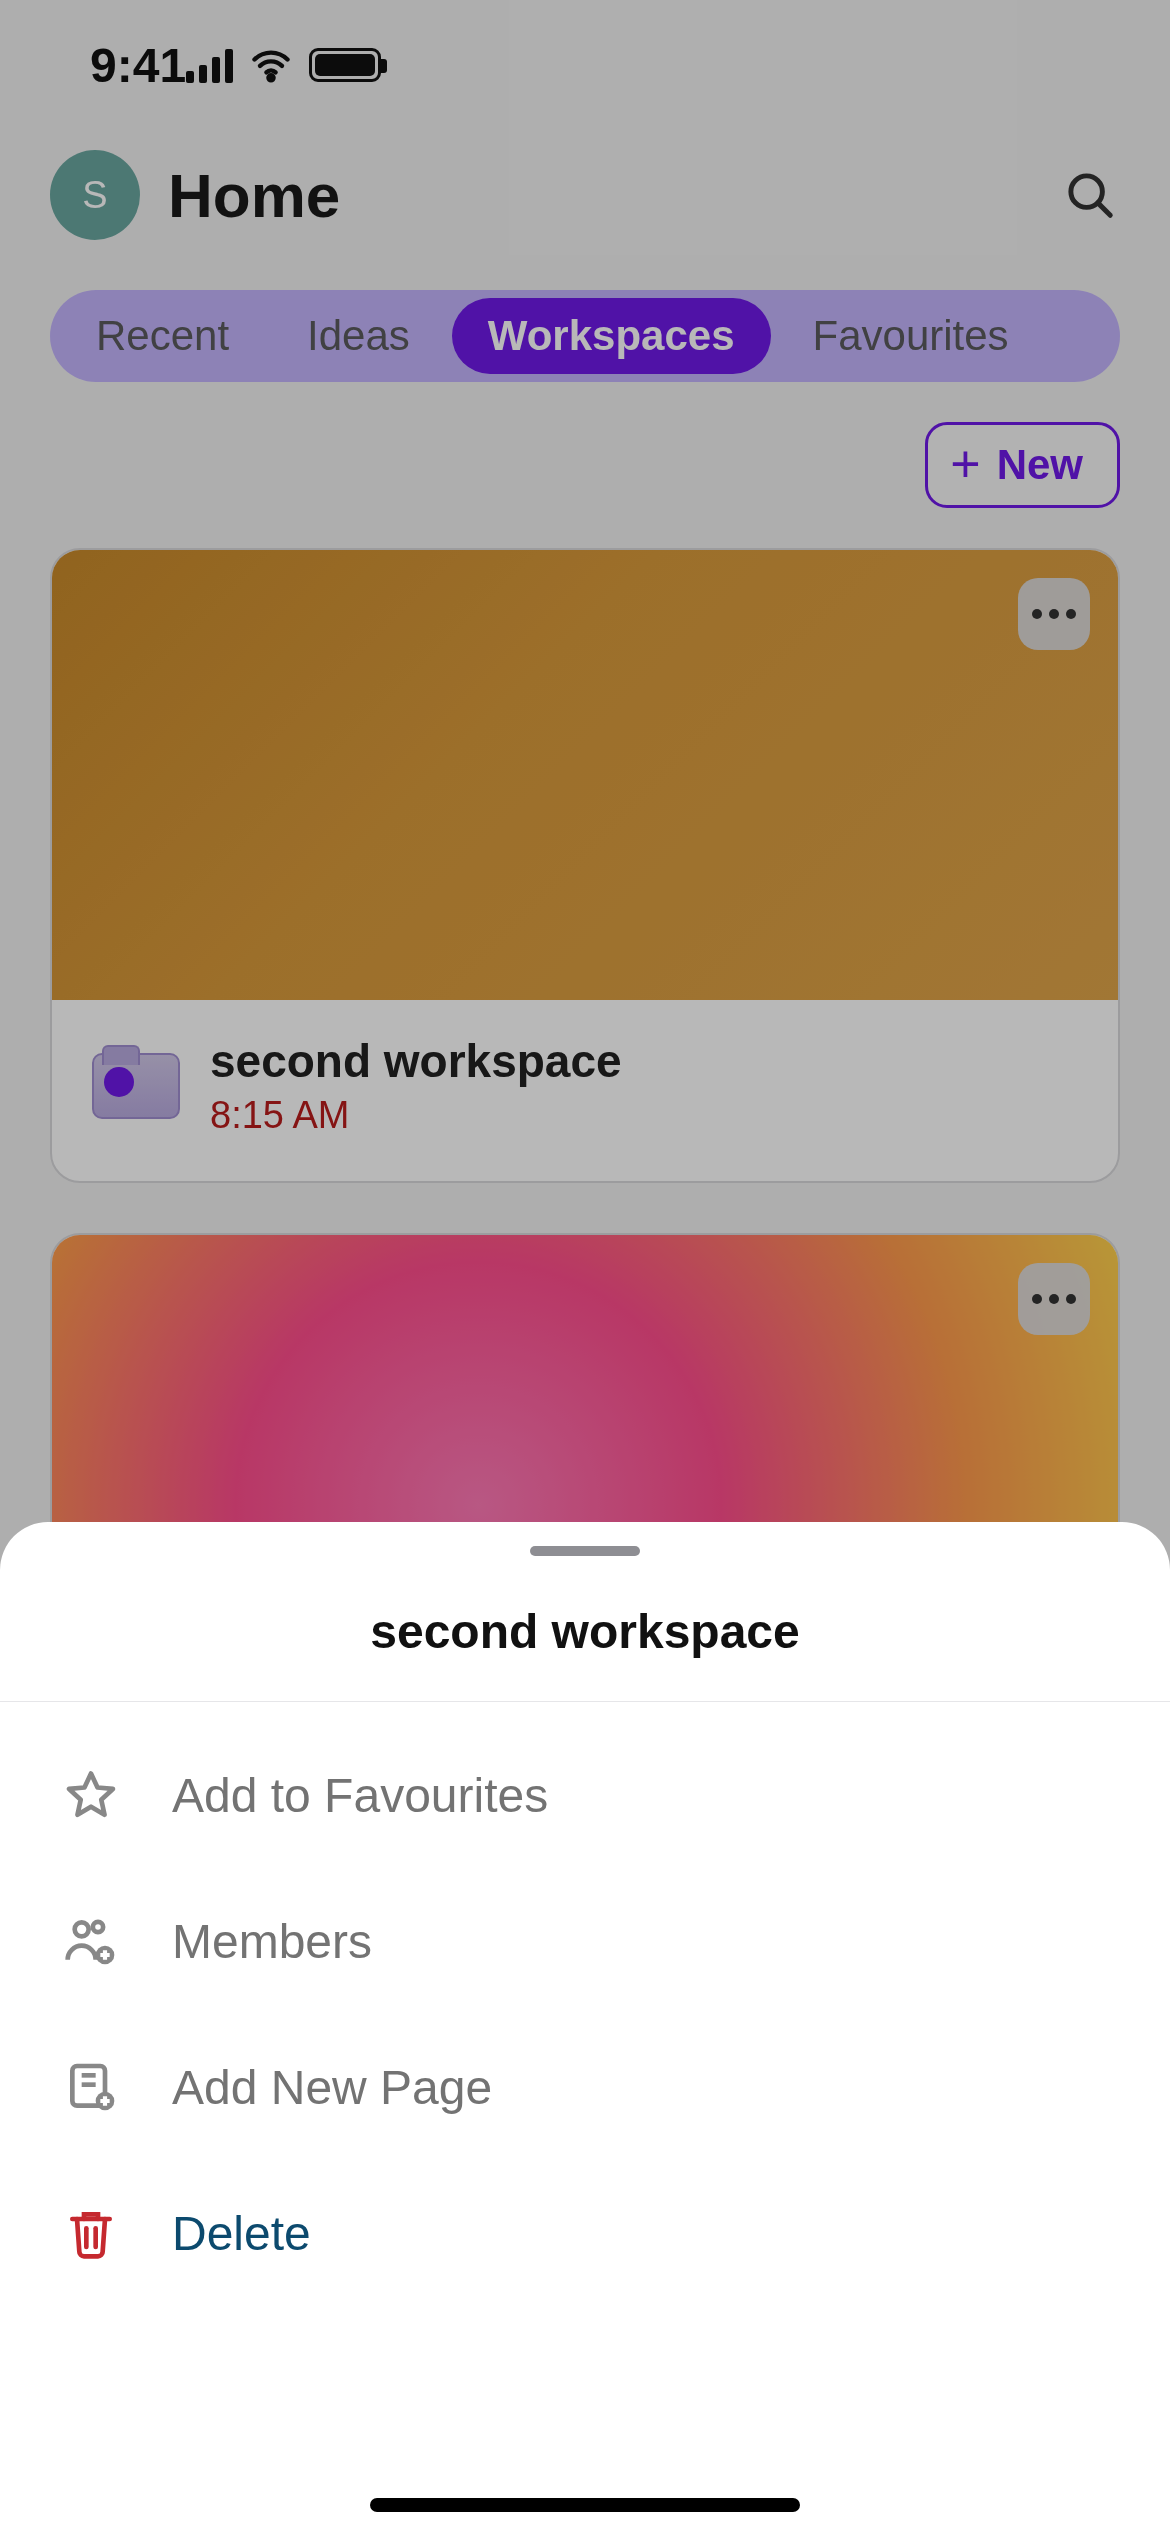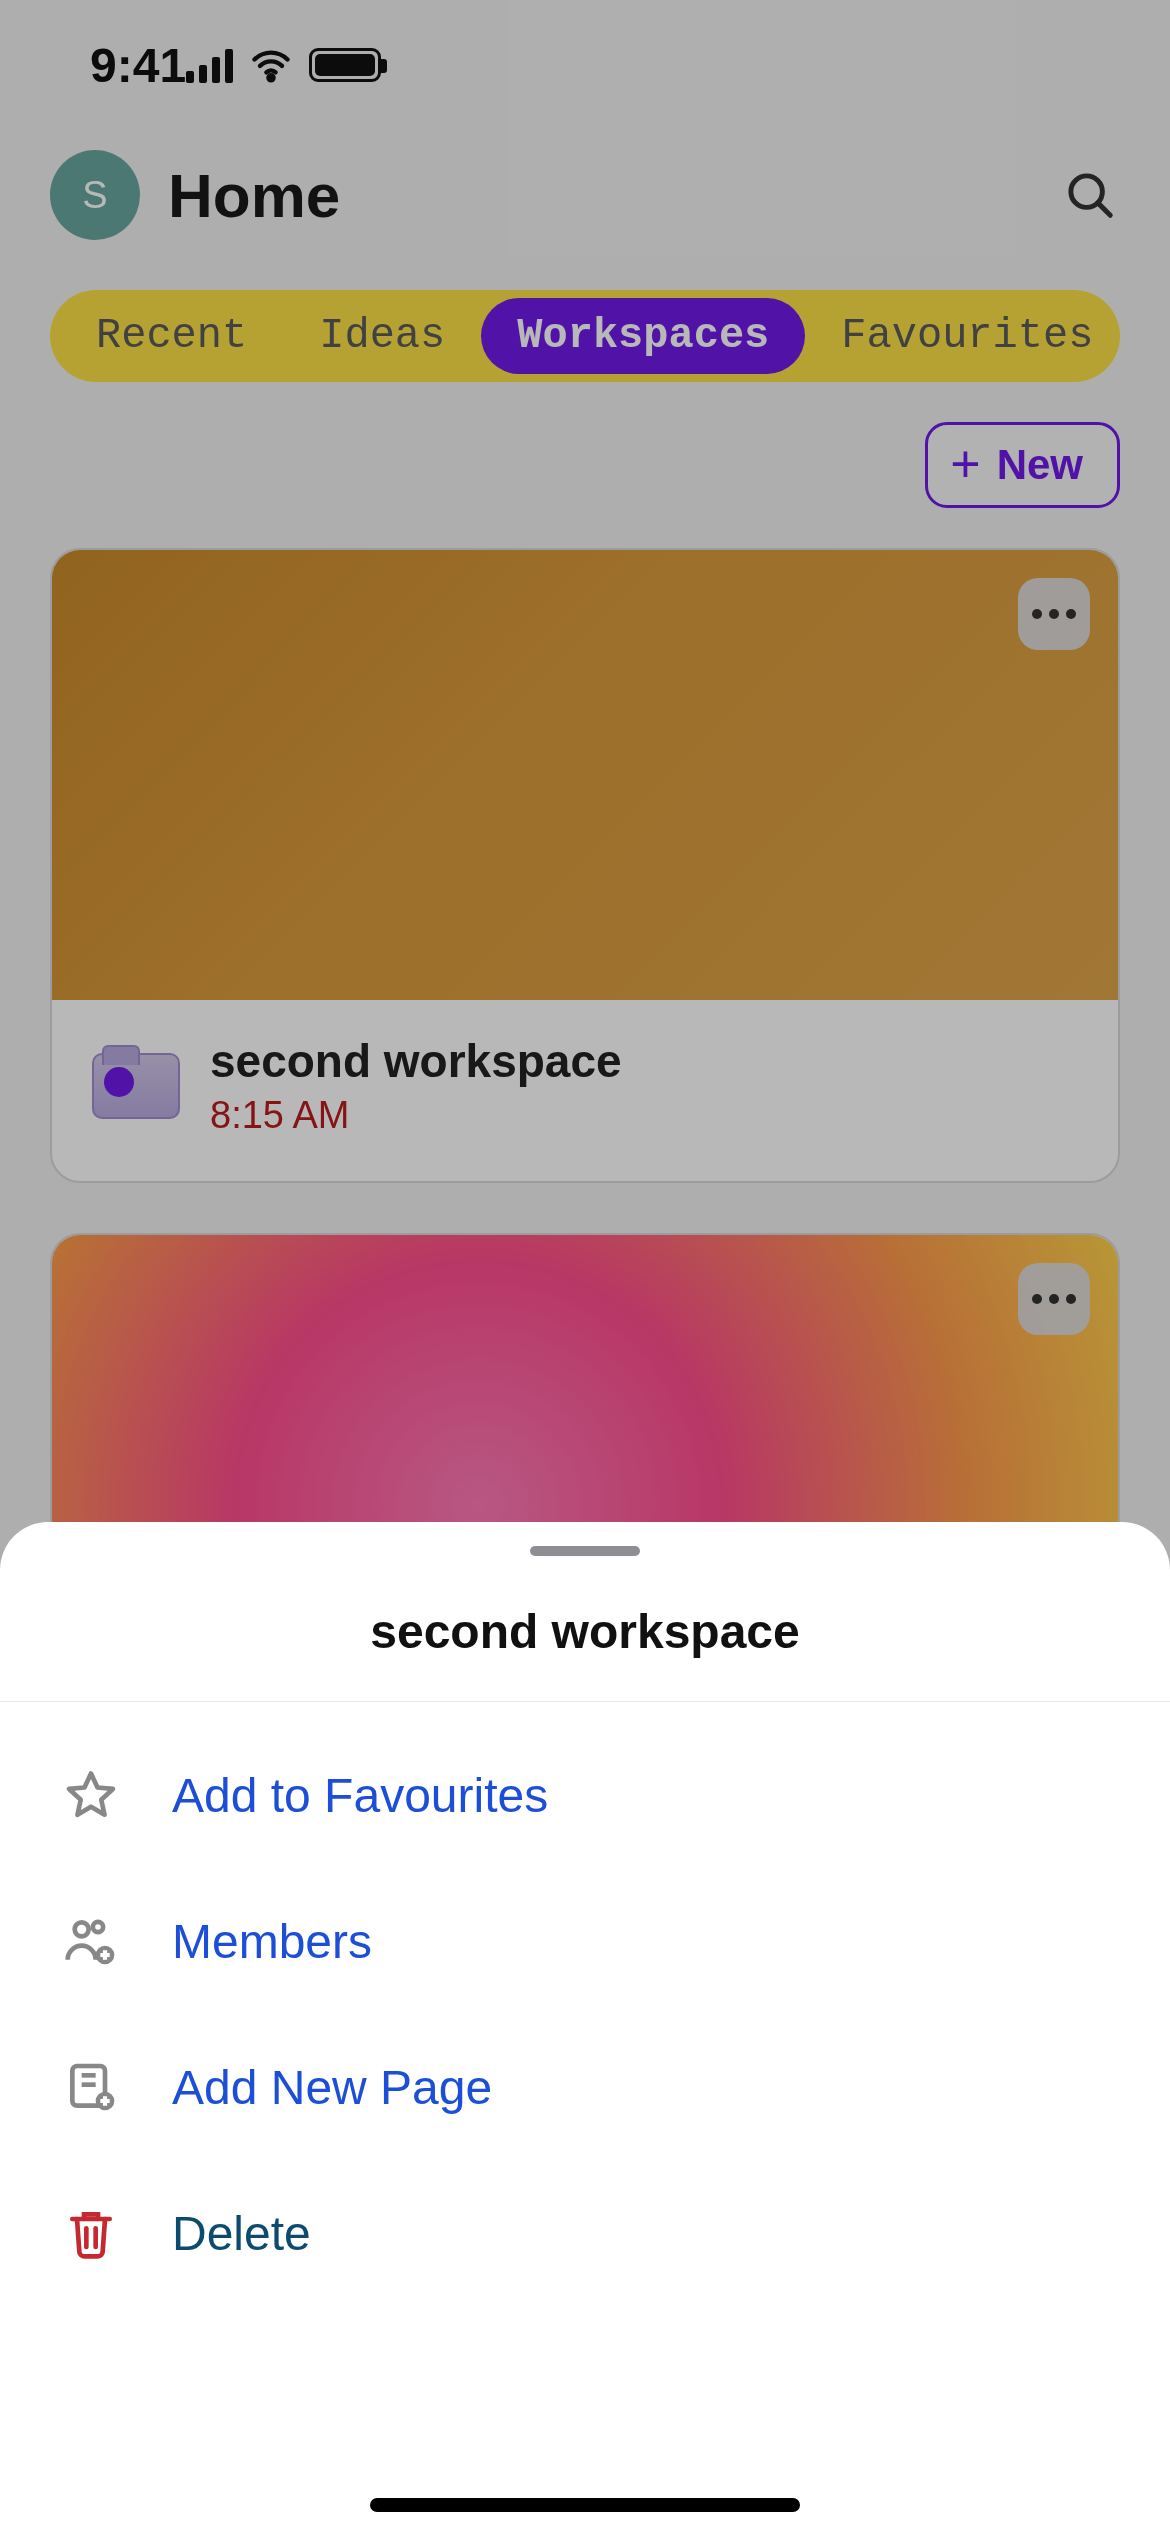--- a/index.html
+++ b/index.html
@@ -42,23 +42,23 @@
     width: 90px; height: 90px; border-radius: 50%;
     background: #6aa7a0; color: #fff;
     display: flex; align-items: center; justify-content: center;
     font-size: 38px; font-weight: 500;
   }
   .page-title { font-size: 62px; font-weight: 800; color: #1a1a1a; flex: 1; }
   .search-btn { width: 60px; height: 60px; display:flex; align-items:center; justify-content:center; }
 
   .tabs {
     margin: 20px 50px 0 50px;
-    background: #fde047; border-radius: 48px;
+    background: #c4b5fd; border-radius: 48px;
     height: 92px; display: flex; align-items: center;
-    padding: 0 10px; overflow: hidden; font-family: Liberation Mono, monospace;
+    padding: 0 10px; gap: 6px; overflow: hidden;
   }
   .tab {
     font-size: 42px; color: #5a5a5d; font-weight: 500;
     padding: 14px 36px; border-radius: 40px; white-space: nowrap;
   }
   .tab.active { background: #6f19e8; color: #fff; font-weight: 600; }
 
   .new-row { display: flex; justify-content: flex-end; padding: 40px 50px 40px 50px; }
   .new-btn {
     border: 3px solid #6f19e8; border-radius: 22px;
@@ -111,21 +111,21 @@
   .grabber { width: 110px; height: 10px; background: #8e8e93; border-radius: 5px; margin: 24px auto 0 auto; }
   .sheet-title {
     text-align: center; font-size: 48px; font-weight: 800; color: #111;
     padding: 48px 0 42px 0; border-bottom: 1px solid #e6e6e9;
   }
   .sheet-list { padding: 20px 0; }
   .sheet-item {
     display: flex; align-items: center; gap: 50px;
     padding: 42px 60px;
   }
-  .sheet-item .label { font-size: 48px; font-weight: 500; color: #1d4ed8; }
+  .sheet-item .label { font-size: 48px; font-weight: 500; color: #737373; }
   .sheet-item.delete .label { color: #0c4a6e; }
   .sheet-icon { width: 62px; height: 62px; display:flex; align-items:center; justify-content:center; }
   .sheet-icon svg { width: 56px; height: 56px; }
 
   .home-indicator {
     position: absolute; bottom: 20px; left: 50%; transform: translateX(-50%);
     width: 430px; height: 14px; background: #000; border-radius: 20px; z-index: 200;
   }
 </style>
 </head>

